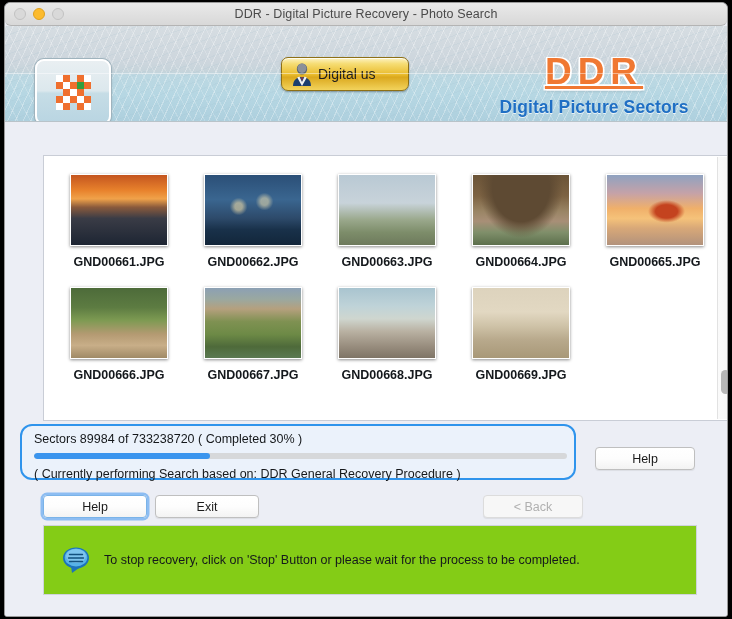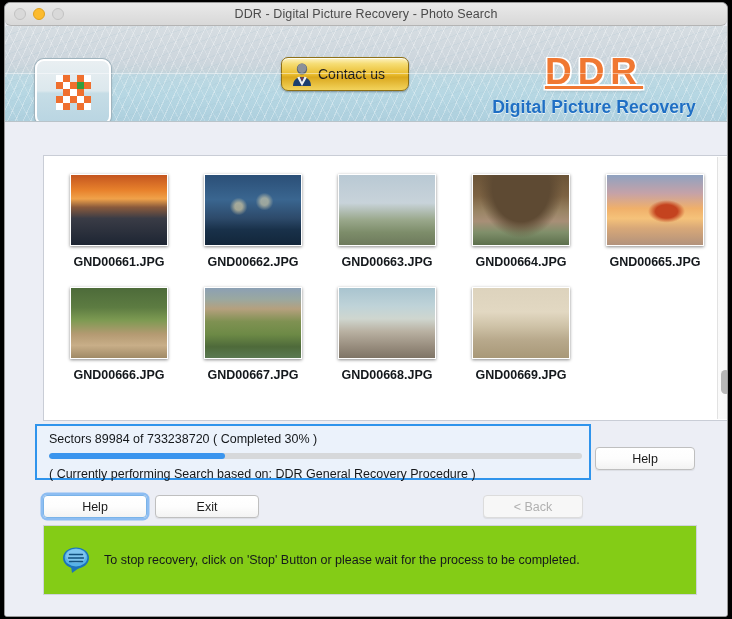--- a/index.html
+++ b/index.html
@@ -143,25 +143,25 @@
     border-left: 1px solid #e2e2e2;
   }
   .scrollthumb {
     position: absolute; left: 3px; width: 9px; height: 24px;
     top: 213px;
     background: #b6b6b6; border-radius: 5px;
   }
 
   
   .progress-box {
-    position: absolute; left: 30px; top: 302px;
+    position: absolute; left: 15px; top: 302px;
     width: 556px; height: 56px;
     background: #ebf2fb;
     border: 2px solid #2f94ec;
-    border-radius: 0;
+    border-radius: 12px;
     padding: 6px 10px 0 12px;
   }
   .progress-label { font-size: 12.5px; color: #15181b; }
   .progress-track {
     margin-top: 7px; height: 6px; width: 533px;
     background: #d6d8da; border-radius: 3px; overflow: hidden;
   }
   .progress-fill { height: 100%; background: #3a95ee; border-radius: 3px; }
   .progress-status { margin-top: 8px; font-size: 12.5px; color: #15181b; }
 
@@ -246,26 +246,26 @@
     <div class="contact-btn">
       <span class="person-icon">
         <svg width="22" height="24" viewBox="0 0 22 24">
           <ellipse cx="11" cy="7" rx="5.2" ry="5.6" fill="#5c6672"></ellipse>
           <ellipse cx="11" cy="6.2" rx="4.4" ry="4.8" fill="#8b9099"></ellipse>
           <path d="M2 24c0-6 4-9 9-9s9 3 9 9z" fill="#1b3e6e"></path>
           <path d="M8.4 14.6 11 20l2.6-5.4 2.2.9L11 24 6.2 15.5z" fill="#f2f2f2"></path>
           <path d="M10.2 15.2h1.6l-.6 3.3h-.4z" fill="#b8323a"></path>
         </svg>
       </span>
-      <span class="contact-label">Contact us</span>
+      <span class="contact-label">Digital us</span>
     </div>
 
     <div class="brand">
       <div class="brand-ddr">DDR</div>
-      <div class="brand-sub">Digital Picture Recovery</div>
+      <div class="brand-sub">Digital Picture Sectors</div>
     </div>
   </div>
 
   <div class="body">
 
     <div class="thumb-panel">
       <div class="thumb-scroll" id="grid">
           <div class="thumb-row">
             <div class="thumb-cell">
               <div class="thumb-img" style="background: linear-gradient(rgb(196, 85, 31) 0%, rgb(232, 130, 44) 22%, rgb(240, 162, 74) 34%, rgb(138, 90, 60) 46%, rgb(58, 60, 70) 62%, rgb(29, 37, 51) 100%) 0% 0% / cover, linear-gradient(to right, rgb(176, 53, 42) 0px, rgb(176, 53, 42) 18%, rgb(211, 106, 44) 18%, rgb(211, 106, 44) 30%, rgb(110, 74, 58) 30%, rgb(110, 74, 58) 42%, rgba(0, 0, 0, 0) 42%, rgba(0, 0, 0, 0) 58%, rgb(124, 74, 56) 58%, rgb(124, 74, 56) 70%, rgb(196, 69, 44) 70%, rgb(196, 69, 44) 84%, rgb(141, 58, 42) 84%, rgb(141, 58, 42) 100%);"></div>

